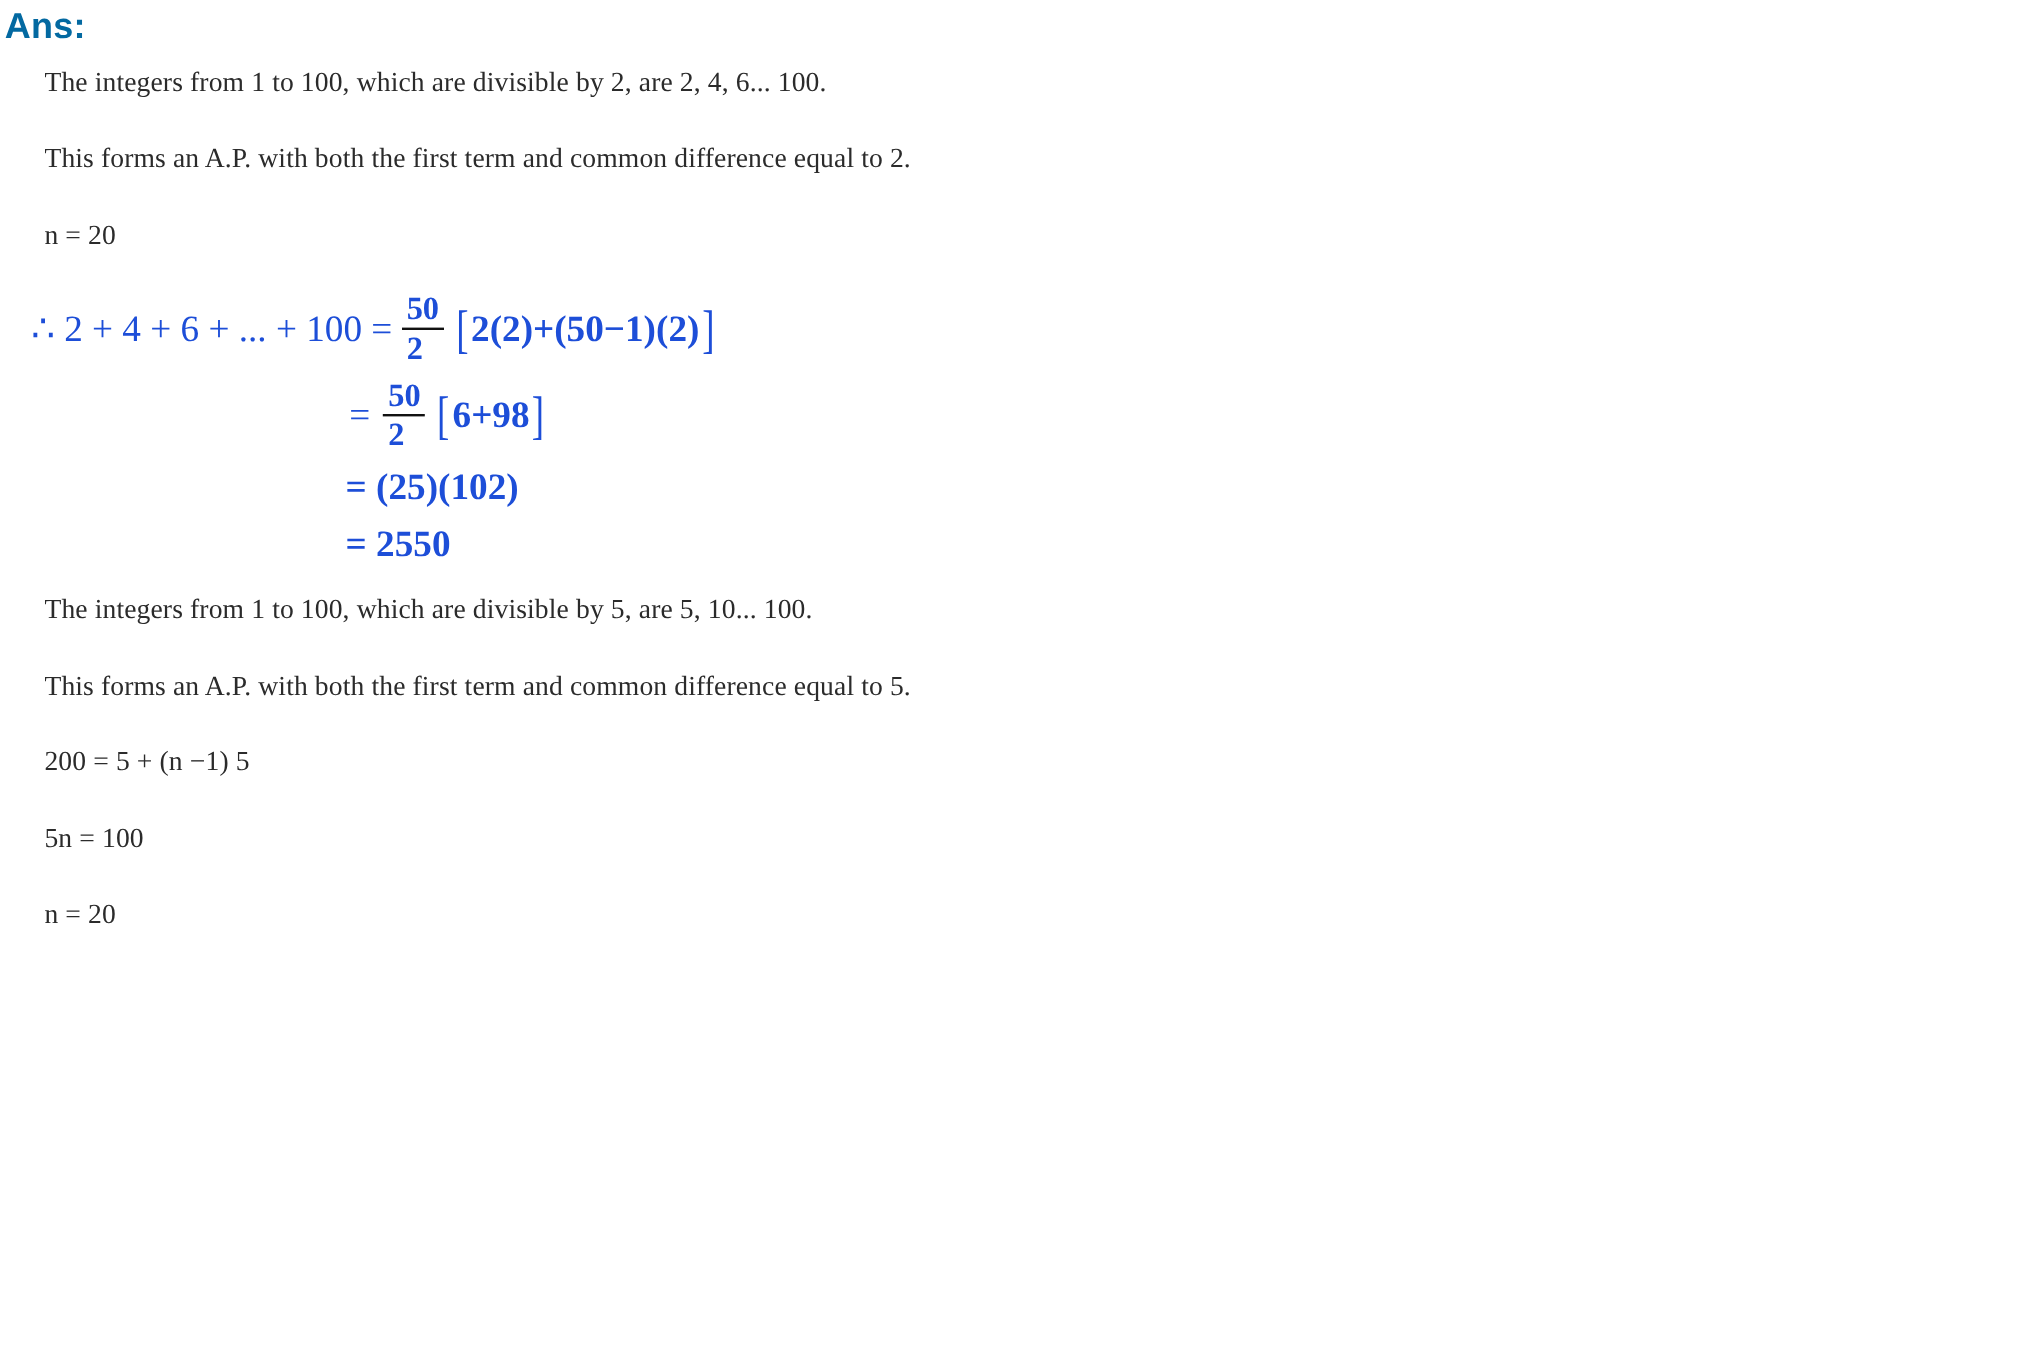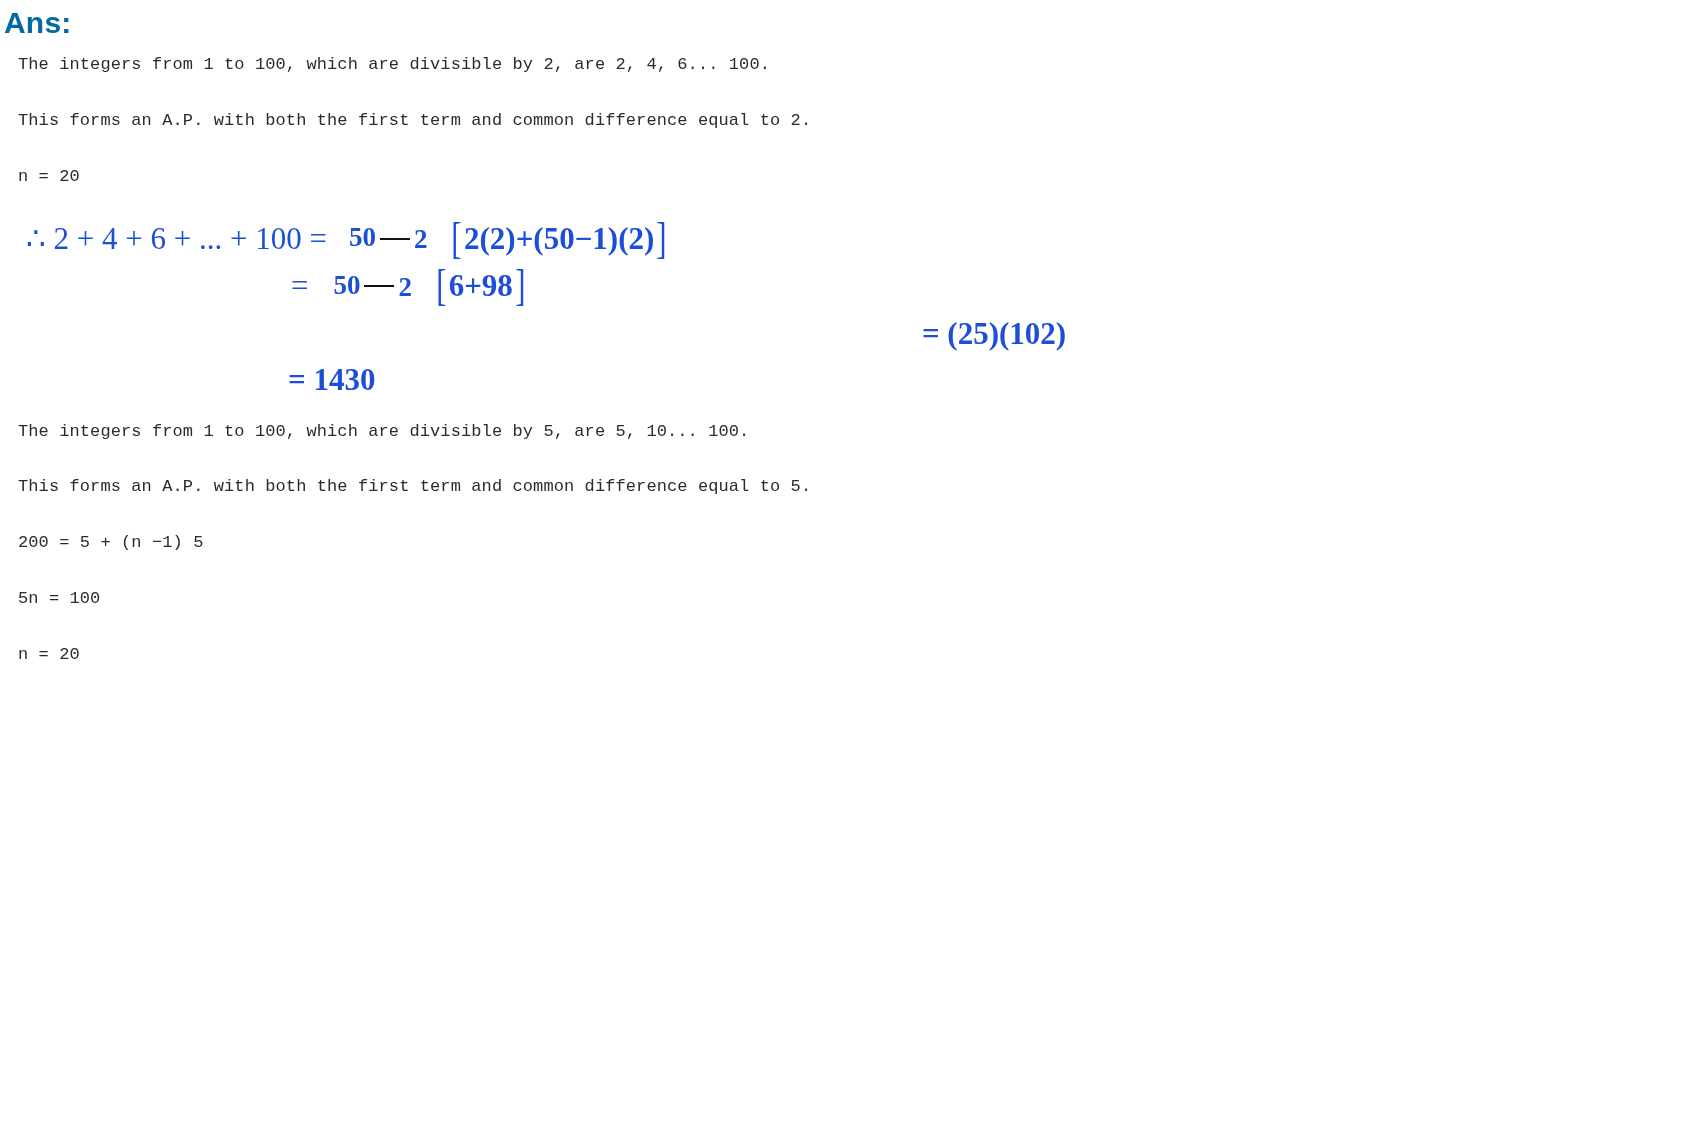--- a/index.html
+++ b/index.html
@@ -23,50 +23,49 @@
   }
   .ans-heading {
     font-family: "Liberation Sans", sans-serif;
     font-weight: bold;
     font-size: 30px;
     color: #0369a1;
     margin: 6px 0 14px 4px;
     letter-spacing: 0.2px;
   }
   .para {
-    font-family: Liberation Mono, monospace;
-    font-size: 17px;
+    font-family: Liberation Serif, serif;
+    font-size: 23px;
     line-height: 1.28;
     color: #2b2b2b;
-    margin: 0 0 34px 18px;
+    margin: 0 0 34px 37px;
     max-width: 1260px;
     letter-spacing: 0.1px;
   }
   .math-block {
     margin: 26px 0 24px 0;
     font-family: "Liberation Serif", serif;
     color: #1d4ed8;
   }
   .math-line {
     display: flex;
     align-items: center;
     font-size: 31px;
     line-height: 1.05;
     white-space: nowrap;
   }
   .math-line.l1 { margin-left: 26px; }
   .math-line.l2 { margin-left: 288px; margin-top: 12px; }
-  .math-line.l3 { margin-left: 288px; margin-top: 14px; justify-content: center; }
+  .math-line.l3 { margin-left: 288px; margin-top: 14px; }
   .math-line.l4 { margin-left: 288px; margin-top: 14px; }
   .frac {
     display: inline-flex;
-    flex-direction: row;
-    align-items: center;
+    flex-direction: column;
     justify-content: center;
-    margin: 0 18px;
+    margin: 0 8px;
     vertical-align: middle;
     line-height: 1;
   }
   .frac .num {
     font-size: 27px;
     padding: 0 4px 2px 4px;
     font-weight: bold;
   }
   .frac .bar {
     width: 100%;
@@ -127,21 +126,21 @@
       <span class="brk">[</span>
       <span class="mbold">6+98</span>
       <span class="brk">]</span>
     </div>
 
     <div class="math-line l3">
       <span class="mbold">= (25)(102)</span>
     </div>
 
     <div class="math-line l4">
-      <span class="mbold">= 1430</span>
+      <span class="mbold">= 2550</span>
     </div>
 
   </div>
 
   <p class="para">The integers from 1 to 100, which are divisible by 5, are 5, 10... 100.</p>
 
   <p class="para">This forms an A.P. with both the first term and common difference equal to 5.</p>
 
   <p class="para">200 = 5 + (n −1) 5</p>
 

